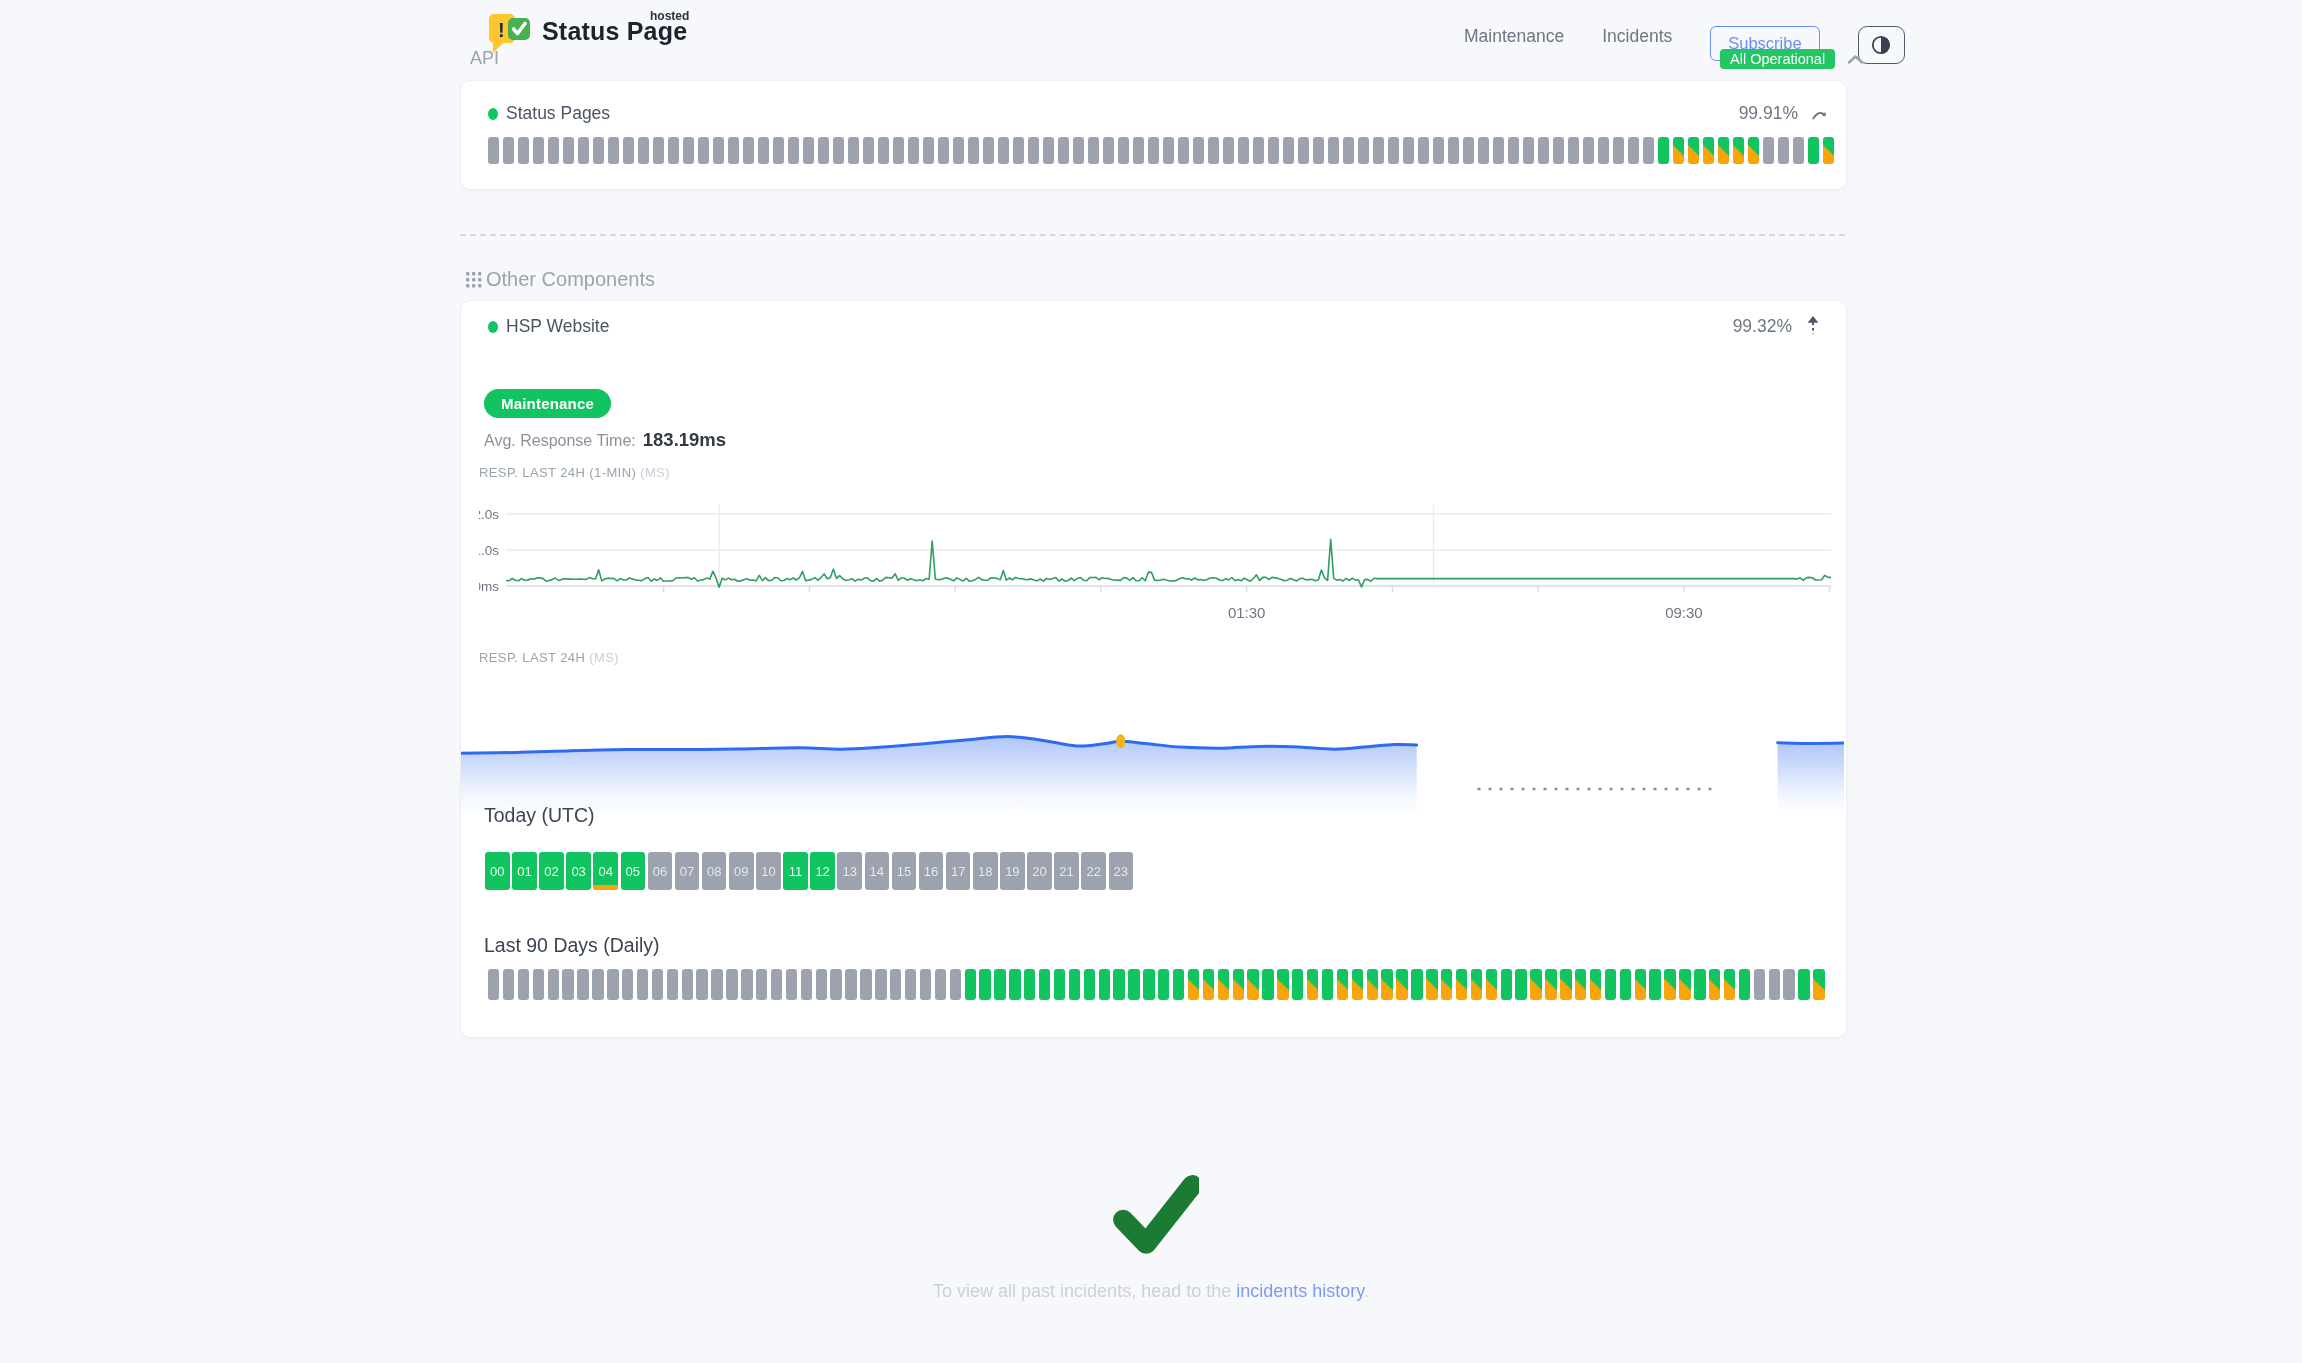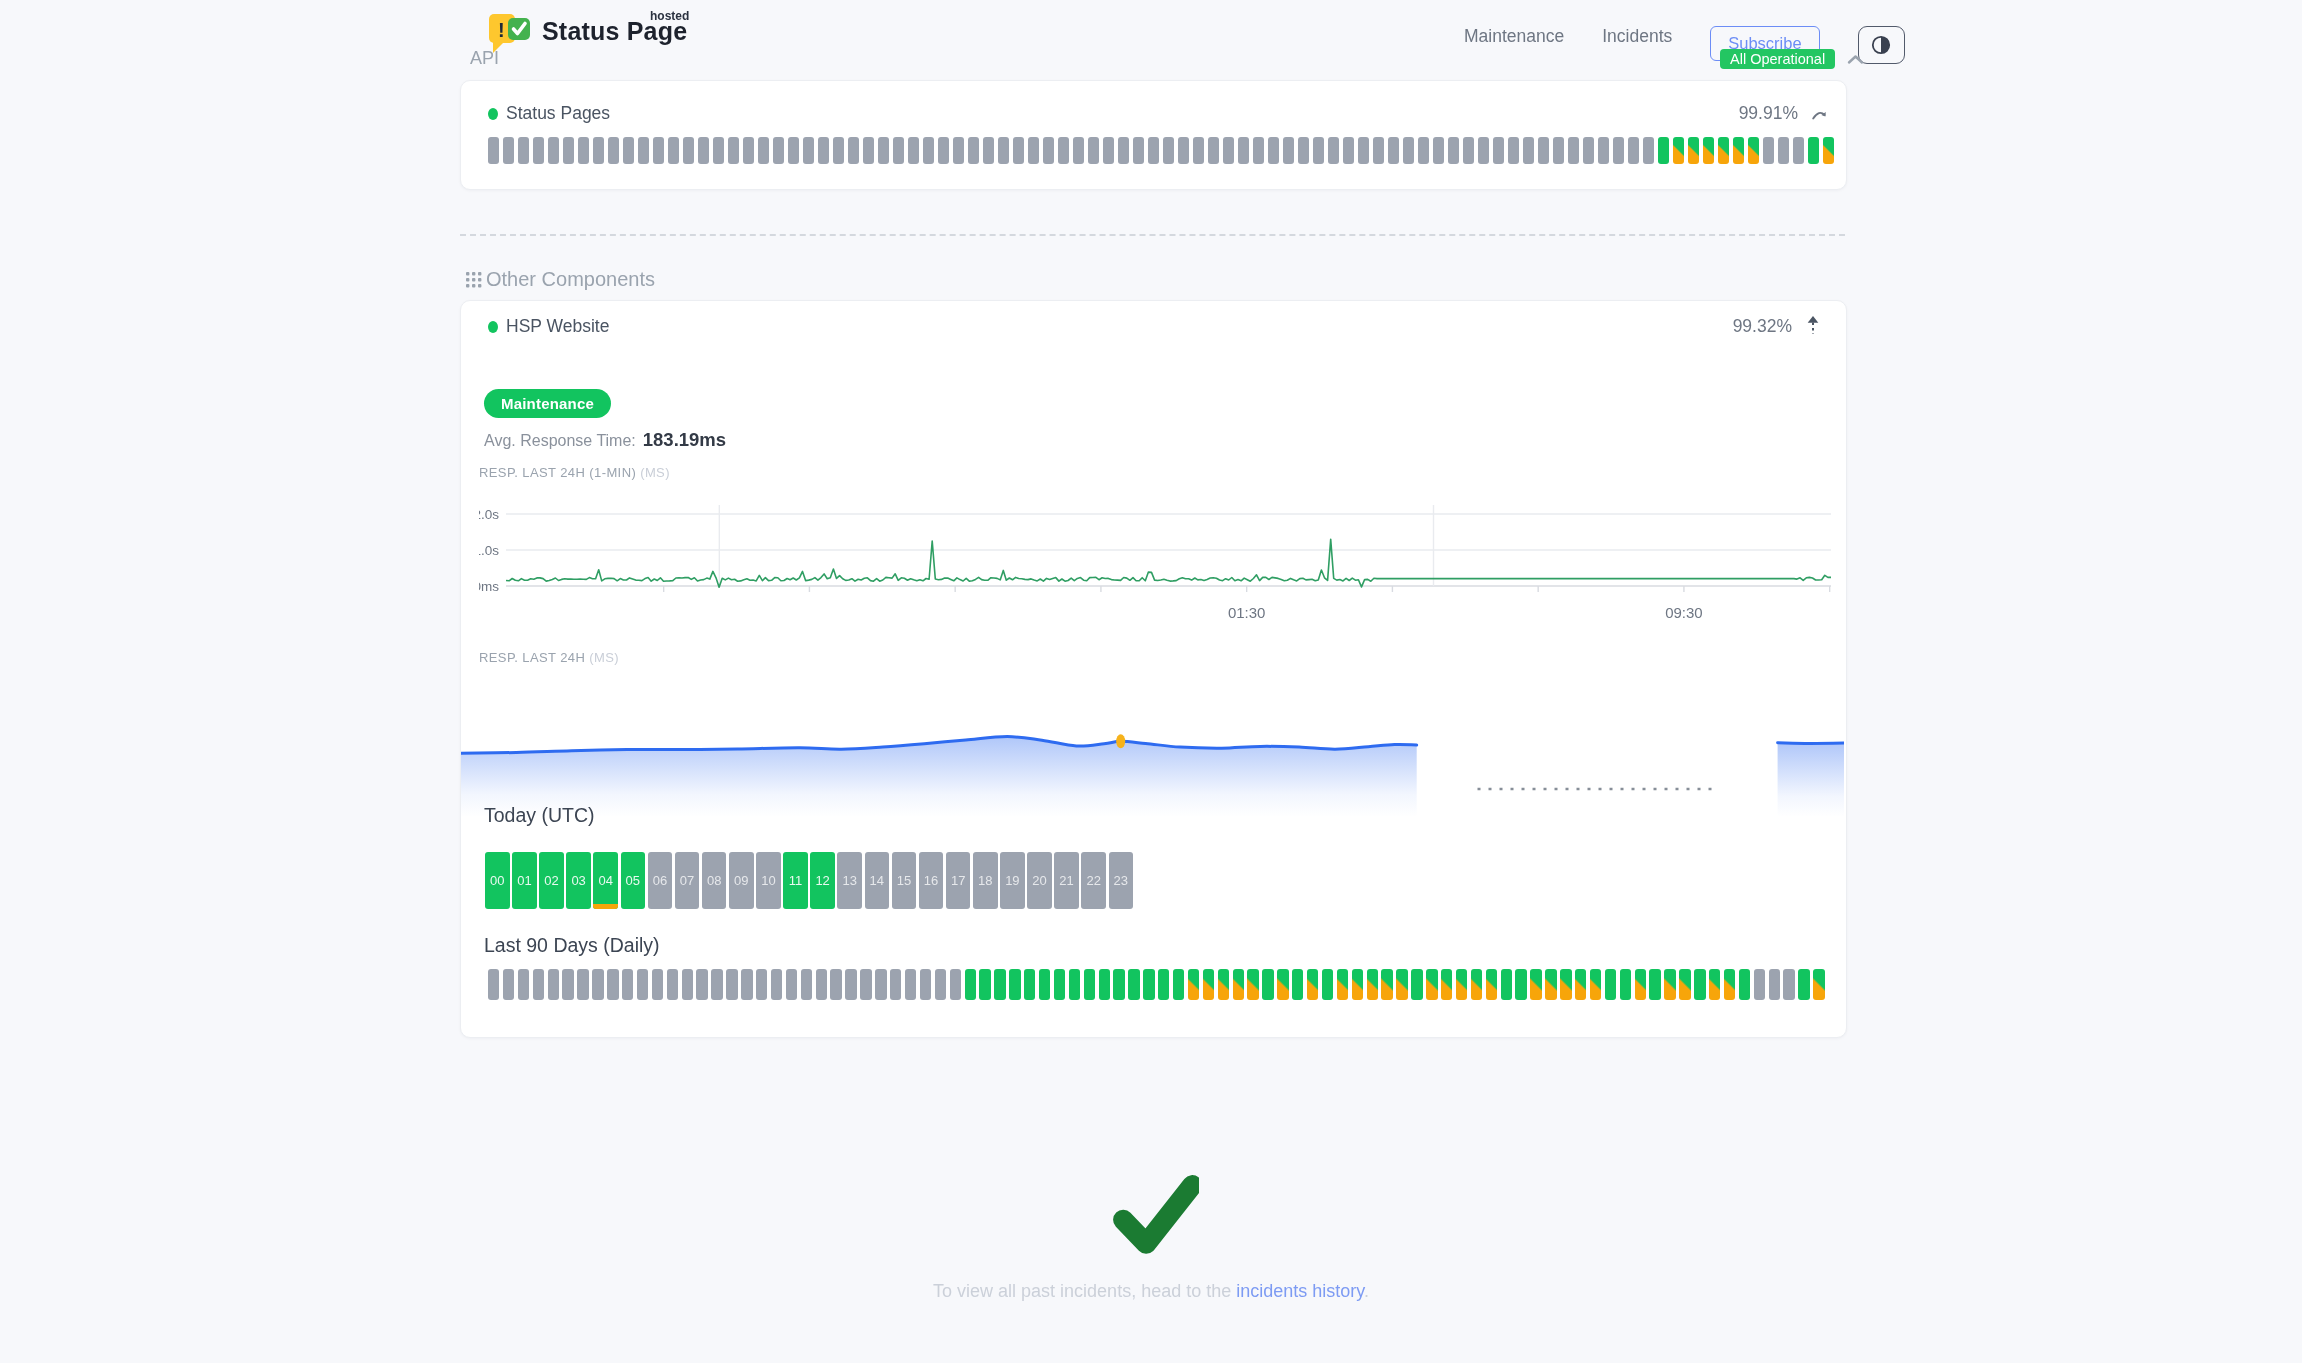--- a/index.html
+++ b/index.html
@@ -65,21 +65,21 @@
   .cap{position:absolute;font-size:13px;letter-spacing:.4px;color:#9aa3ae;font-weight:500;}
   .cap .unit{color:#c9ced7;margin-left:4px;font-weight:400;}
   .cap1{left:18px;top:164px}
   .cap2{left:18px;top:349px}
   #chart1{position:absolute;left:18px;top:198px;width:1360px;height:126px;}
   #chart2{position:absolute;left:0px;top:398px;width:1383px;height:118px;}
 
   .today-title,.last90-title{position:absolute;left:23px;font-size:19.5px;color:#3c4553;font-weight:500;}
   .today-title{top:503px}
   .last90-title{top:633px}
-  #today-blocks{left:24px;top:551px;width:648px;height:57px;gap:2.5px;}
+  #today-blocks{left:24px;top:551px;width:648px;height:38px;gap:2.5px;}
   .hb{flex:1;border-radius:3px;position:relative;display:flex;align-items:center;justify-content:center;
       font-size:13px;color:rgba(255,255,255,.9);overflow:hidden;}
   .hb-u,.hb-P{background:var(--green);}
   .hb-n{background:var(--gray);color:rgba(255,255,255,.75);}
   .hb-strip{position:absolute;bottom:0;left:0;right:0;height:5px;background:var(--orange);}
 
   .noinc{position:absolute;left:0;right:0;top:1164px;text-align:center;}
   .noinc-title{margin-top:34px;font-size:27px;color:#3d4450;font-weight:500;}
   .noinc-note{margin-top:13px;font-size:18px;color:#cbd0d9;}
   .noinc-note a{color:var(--link);text-decoration:none;cursor:pointer;}

